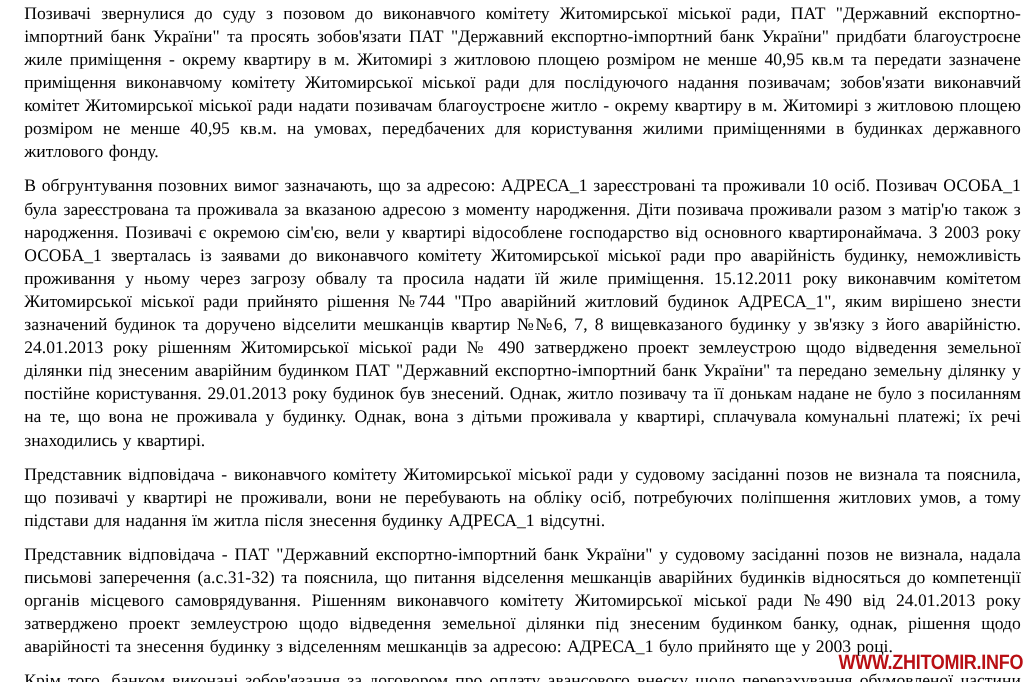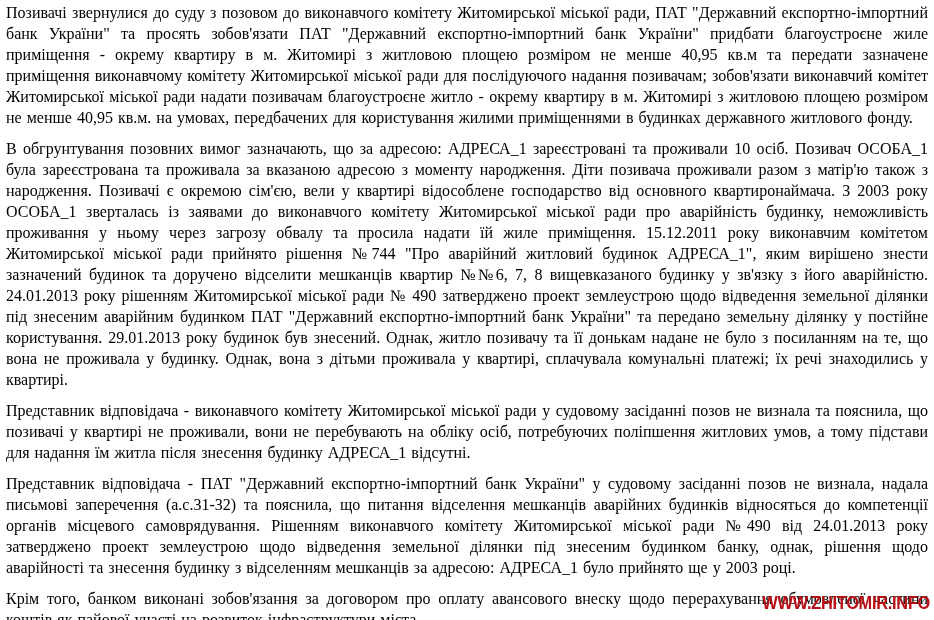--- a/index.html
+++ b/index.html
@@ -13,21 +13,21 @@
     position: relative;
     overflow: hidden;
     font-family: "Liberation Serif", serif;
     font-size: 16px;
     color: #000000;
   }
   .doc {
     padding: 2px 6px 0 6px;
   }
   .doc p {
-    margin: 0 0 10px 0;
+    margin: 0 0 10px 16px;
     text-align: justify;
     line-height: 21px;
     word-spacing: 1px;
   }
   .watermark {
     position: absolute;
     right: 4px;
     bottom: 6px;
     font-family: "Liberation Sans", sans-serif;
     font-weight: 700;

